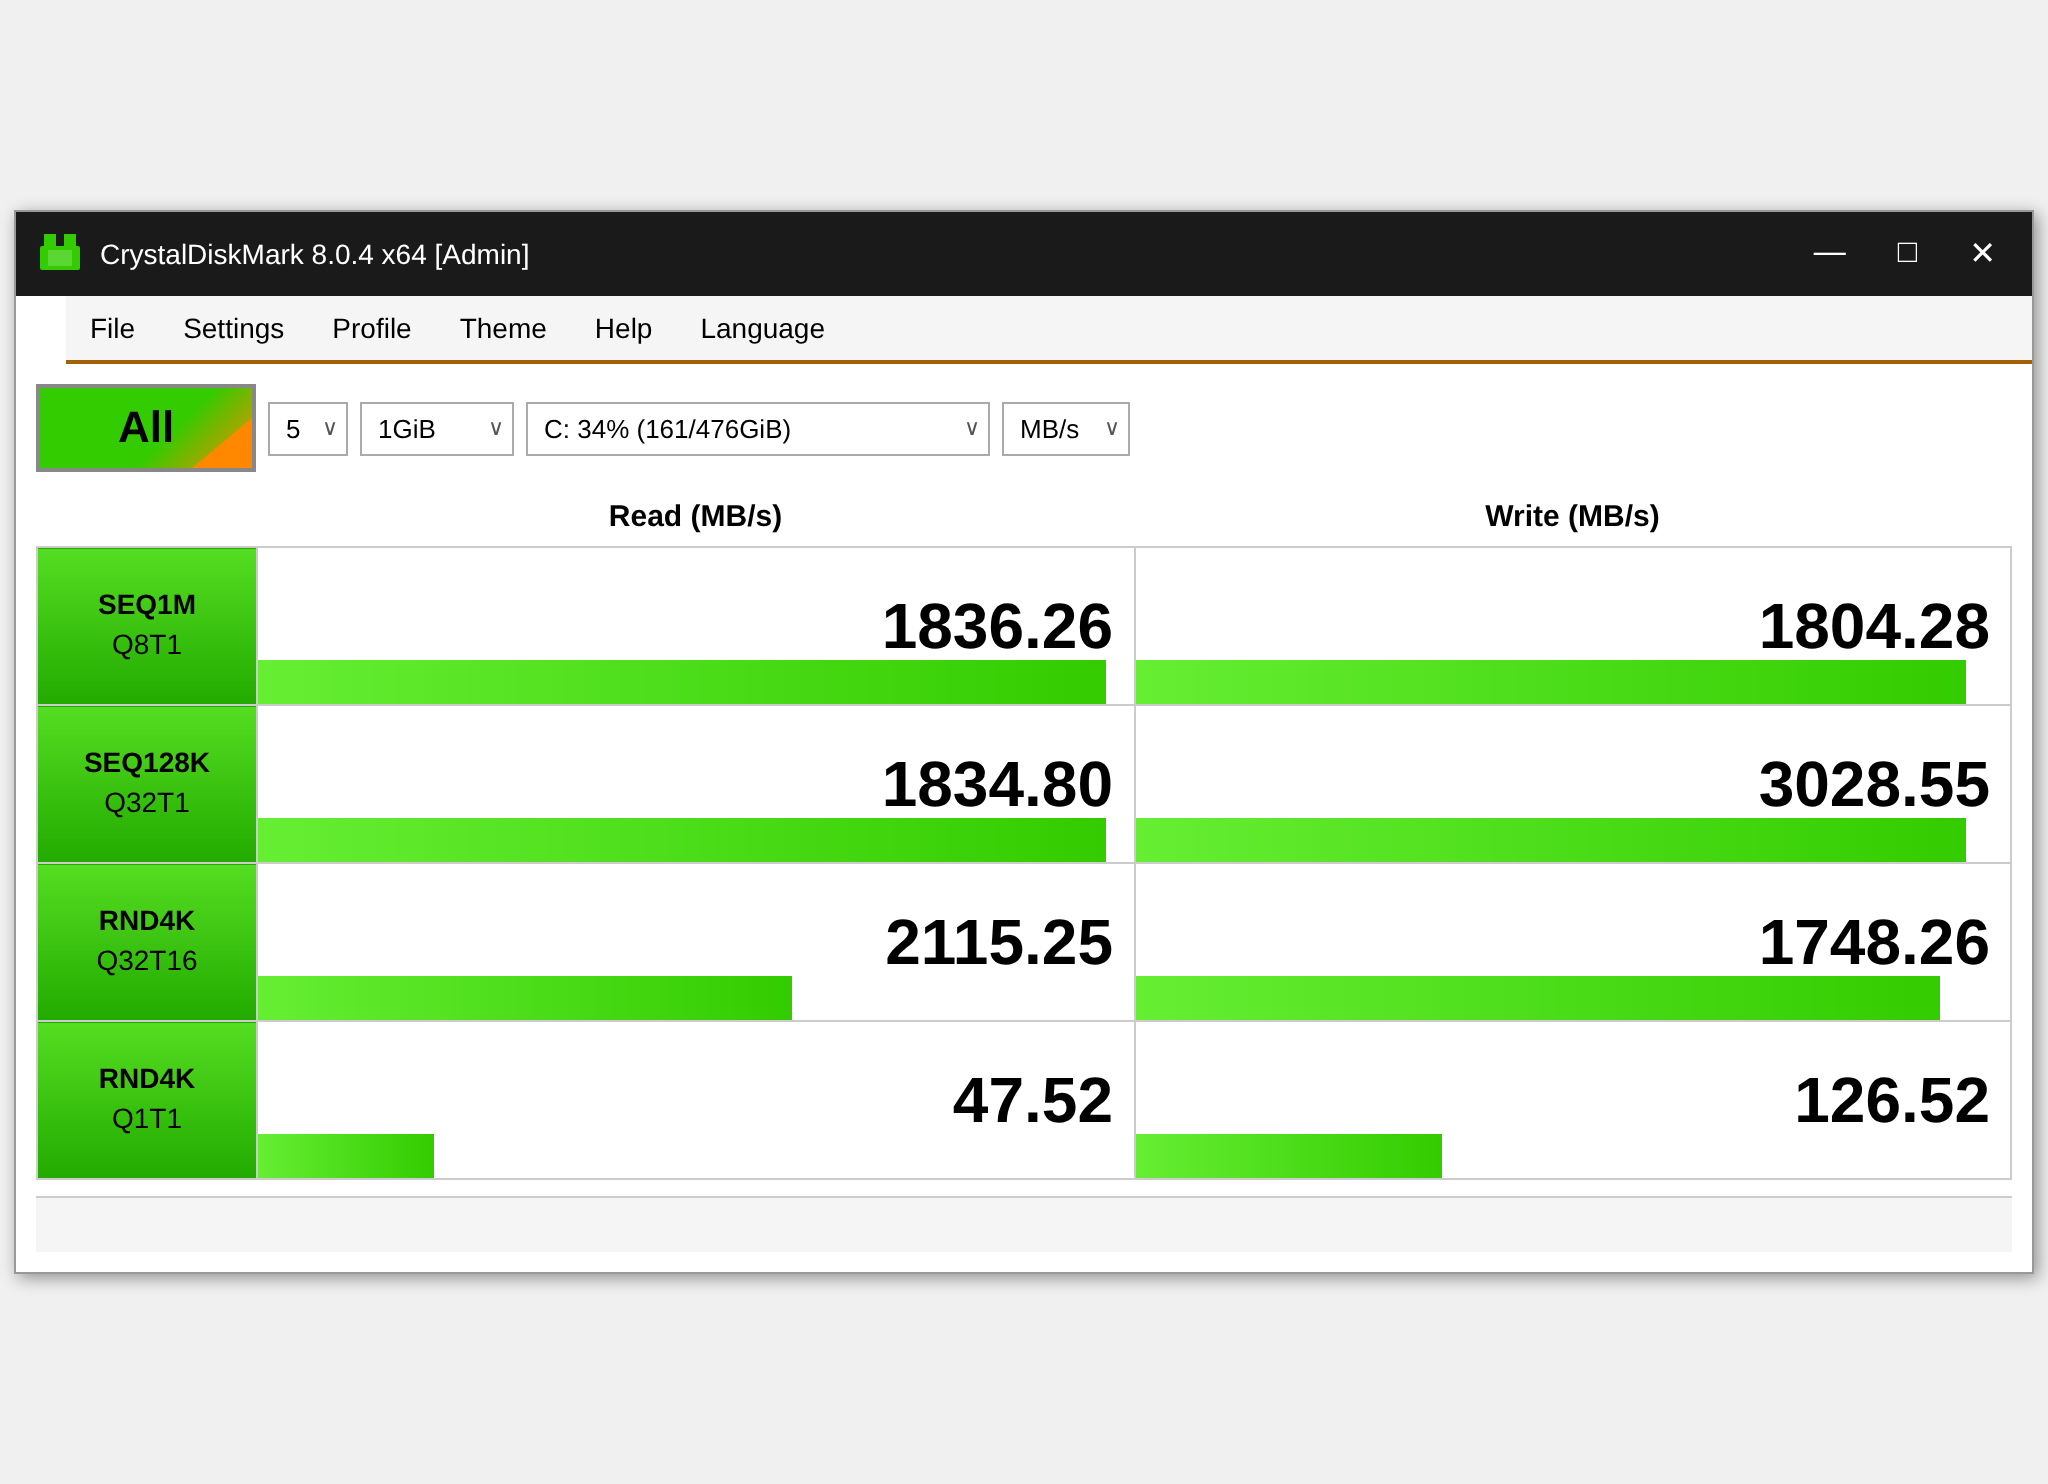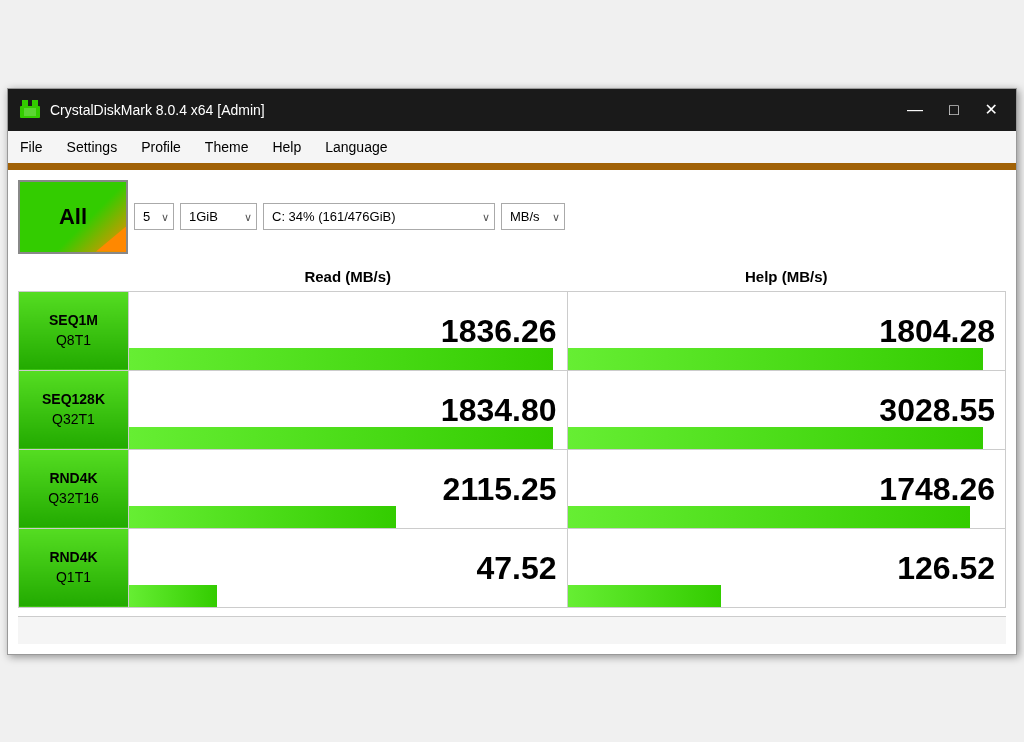--- a/index.html
+++ b/index.html
@@ -48,24 +48,25 @@
       font-size: 16px;
       cursor: pointer;
       padding: 2px 8px;
       background: transparent;
       border: none;
       outline: none;
     }
 
     .menu-bar {
       background: #f5f5f5;
-      border-bottom: 7px solid #a16207;
+      border-bottom: 2px solid #a16207;
       display: flex;
       padding: 4px 2px;
       gap: 4px;
+      margin-left: 25px;
     }
     .menu-item {
       padding: 4px 10px;
       font-size: 14px;
       cursor: pointer;
       color: #000;
     }
 
     .content {
       padding: 10px;
@@ -77,21 +78,21 @@
       align-items: center;
       gap: 6px;
       margin-bottom: 8px;
     }
     .all-btn {
       background: linear-gradient(135deg, #33cc00 60%, #ff8800 100%);
       color: #000;
       font-weight: 900;
       font-size: 22px;
       width: 110px;
-      height: 74px;
+      height: 44px;
       border: 2px solid #888;
       cursor: pointer;
       display: flex;
       align-items: center;
       justify-content: center;
       flex-shrink: 0;
       position: relative;
       overflow: hidden;
     }
     .all-btn::after {
@@ -255,21 +256,21 @@
           <option>μs</option>
         </select>
       </div>
     </div>
 
     <table class="benchmark-table">
       <thead>
         <tr>
           <th style="width:110px"></th>
           <th>Read (MB/s)</th>
-          <th>Help (MB/s)</th>
+          <th>Write (MB/s)</th>
         </tr>
       </thead>
       <tbody id="benchmark-body">
       <tr>
             <td class="label-cell"><strong>SEQ1M</strong><br>Q8T1</td>
             <td class="value-cell">
       <div class="value-bar" style="width:97%;"></div>
       <span class="value-text">1836.26</span>
     </td>
             <td class="value-cell">

